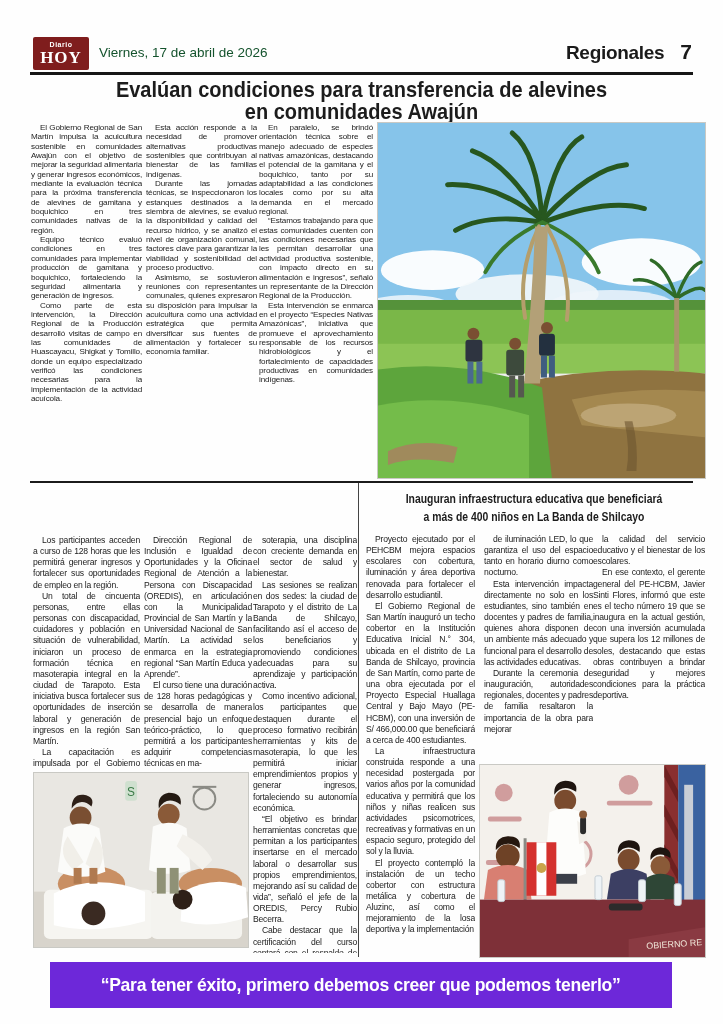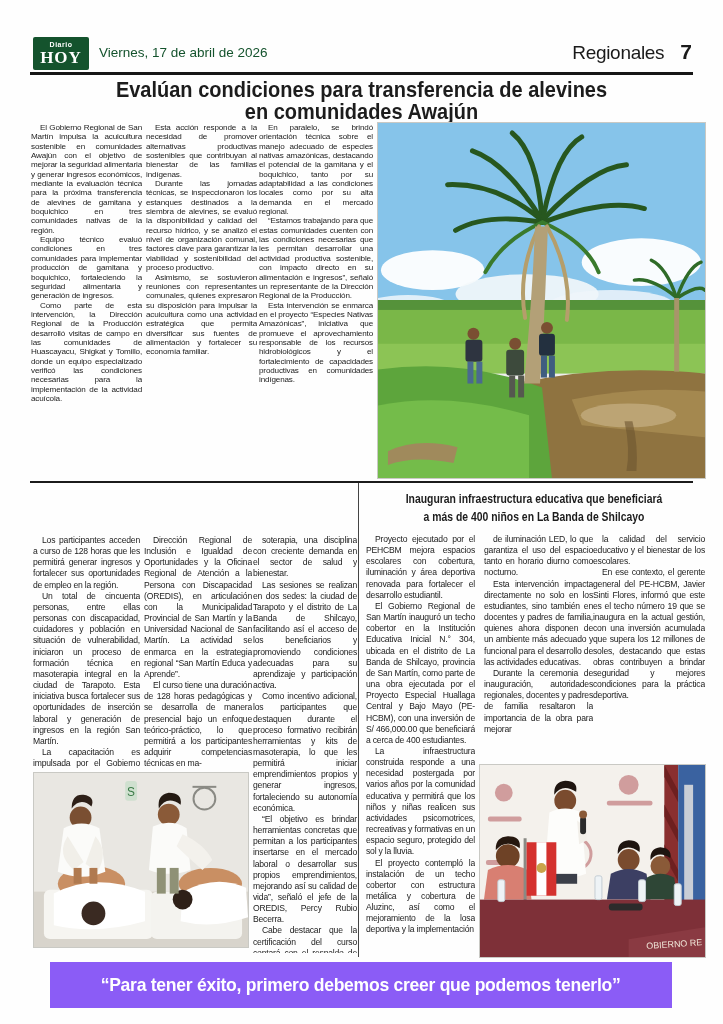--- a/index.html
+++ b/index.html
@@ -1,27 +1,27 @@
 <!DOCTYPE html>
 <html><head>
 <meta charset="utf-8">
 <style>
   * { margin:0; padding:0; box-sizing:border-box; }
   html,body { background:#ffffff; }
   body { font-family:"Liberation Sans", sans-serif; }
   .page { position:relative; width:723px; height:1024px; margin:0 auto; background:#fefefe; overflow:hidden; }
 
   
-  .logo { position:absolute; left:33px; top:37px; width:56px; height:33px; background:#14532d; border-radius:2px;
+  .logo { position:absolute; left:33px; top:37px; width:56px; height:33px; background:#7f1d1d; border-radius:2px;
           display:flex; flex-direction:column; align-items:center; justify-content:center; line-height:1; }
   .logo-top { color:#fff; font-size:7px; font-weight:bold; letter-spacing:.5px; margin-bottom:1px; }
   .logo-main { color:#fff; font-family:"Liberation Serif", serif; font-weight:bold; font-size:17px; letter-spacing:1px; }
   .date { position:absolute; left:99px; top:45px; font-size:13.5px; color:#14532d; }
   .section-wrap { position:absolute; right:31px; top:40px; display:flex; align-items:baseline; gap:16px; }
-  .section-name { font-size:19px; font-weight:normal; color:#1a1a1a; letter-spacing:-.3px; }
+  .section-name { font-size:19px; font-weight:bold; color:#1a1a1a; letter-spacing:-.3px; }
   .page-num { font-size:21px; font-weight:bold; color:#1a1a1a; }
   .rule-top { position:absolute; left:30px; top:72px; width:663px; height:3px; background:#161616; }
 
   
   .headline { position:absolute; text-align:center; color:#1c1c1c; font-weight:bold; }
   .headline span { display:block; white-space:nowrap; }
   .h1-main { left:0; top:79px; width:723px; font-size:21.5px; line-height:22px; }
   .h1-main span { transform:scaleX(.93); }
   .h2 { left:30px; top:492px; width:327px; font-size:16.5px; line-height:18.5px; }
   .h2 span { transform:scaleX(.9); }
@@ -51,21 +51,21 @@
   .rule-vert { position:absolute; left:358px; top:483px; width:1px; height:474px; background:#444; }
 
   
   figure { position:absolute; border:1px solid #c9c9c4; background:#eee; overflow:hidden; }
   figure svg { display:block; width:100%; height:100%; }
   .photo1 { left:377px; top:122px; width:329px; height:357px; }
   .photo2 { left:33px;  top:772px; width:216px; height:176px; }
   .photo3 { left:479px; top:764px; width:227px; height:194px; }
 
   
-  .banner { position:absolute; left:50px; top:962px; width:622px; height:46px; background:#8b5cf6;
+  .banner { position:absolute; left:50px; top:962px; width:622px; height:46px; background:#6d28d9;
             display:flex; align-items:center; justify-content:center; }
   .banner span { color:#ffffff; font-weight:bold; font-size:18.5px; letter-spacing:-.3px; white-space:nowrap; transform:scaleX(.95); }
 </style>
 </head>
 <body>
 
 <div class="page">
 
   <div class="logo">
     <span class="logo-top">Diario</span>

